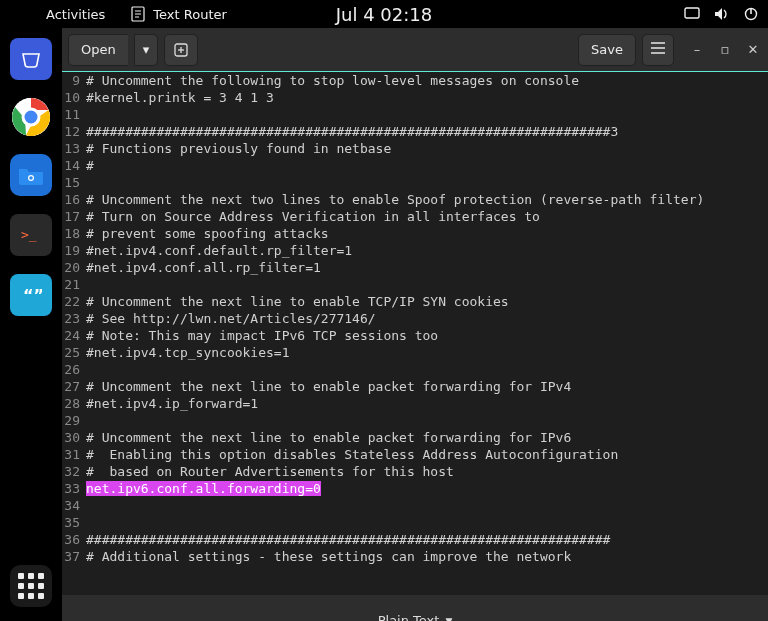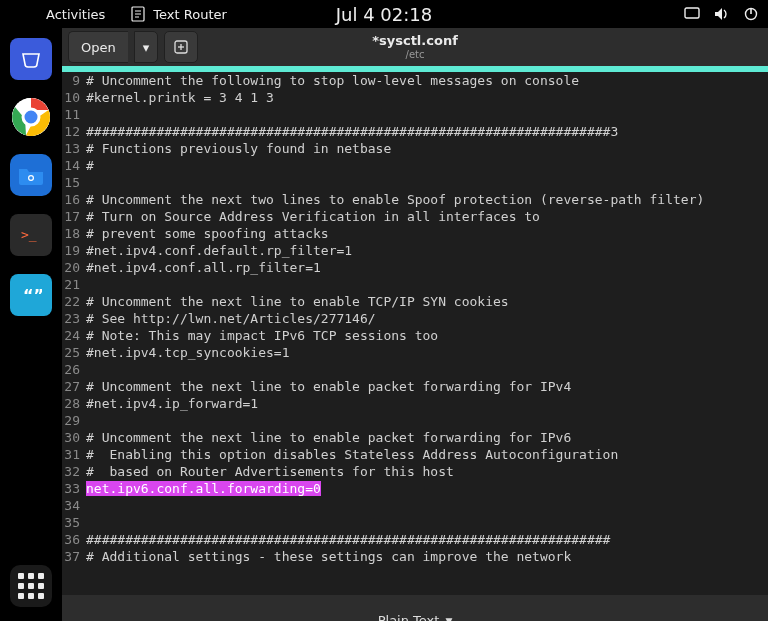--- a/index.html
+++ b/index.html
@@ -17,21 +17,21 @@
   .dock .app.shop { background:#3b5bdb; }
   .dock .app.files { background:#1e6fd6; border-radius:10px; }
   .dock .app.term { background:#2a2a2a; }
   .dock .app.quote { background:#1fa7d8; border-radius:8px; }
   .dock .chrome-outer { width:38px; height:38px; border-radius:50%; background:#fff; position:relative; display:flex; align-items:center; justify-content:center; }
   .show-apps { margin-top:auto; margin-bottom:14px; width:42px; height:42px; border-radius:10px; background:#1a1a1a; display:grid; grid-template-columns:repeat(3,6px); grid-template-rows:repeat(3,6px); gap:4px; align-content:center; justify-content:center; }
   .show-apps span { width:6px; height:6px; background:#eee; border-radius:1px; }
   .tooltip { position:absolute; left:78px; bottom:22px; background:#d9d9d9; color:#222; font-size:13px; padding:5px 10px; border-radius:3px; }
   
   .editor { position:absolute; left:62px; top:28px; right:0; bottom:0; background:#1e1e1e; display:flex; flex-direction:column; }
-  .headerbar { height:44px; background:#2d2d2d; border-bottom:6px solid #5eead4; display:flex; align-items:center; padding:0 6px; gap:6px; position:relative; }
+  .headerbar { height:44px; background:#2d2d2d; border-bottom:1px solid #5eead4; display:flex; align-items:center; padding:0 6px; gap:6px; position:relative; }
   .btn { background:#3a3a3a; border:1px solid #202020; color:#eaeaea; font-size:13px; height:32px; border-radius:5px; display:flex; align-items:center; padding:0 12px; cursor:pointer; }
   .btn.joined-l { border-top-right-radius:0; border-bottom-right-radius:0; border-right:none; }
   .btn.joined-r { border-top-left-radius:0; border-bottom-left-radius:0; padding:0 8px; }
   .btn.iconbtn { padding:0 8px; }
   .title-block { position:absolute; left:50%; transform:translateX(-50%); text-align:center; line-height:1.1; }
   .title-block .title { font-size:13px; font-weight:bold; color:#eaeaea; }
   .title-block .sub { font-size:10px; color:#9a9a9a; }
   .header-right { margin-left:auto; display:flex; align-items:center; gap:6px; }
   .win-controls { display:flex; gap:10px; margin-left:8px; }
   .win-controls div { width:18px; height:18px; display:flex; align-items:center; justify-content:center; color:#ccc; font-size:13px; cursor:pointer; }
@@ -139,23 +139,36 @@
     <div class="btn joined-r">
       <span>▾</span>
     </div>
     <div class="btn iconbtn">
       <svg width="16" height="16">
           <rect x="2" y="2" width="12" height="12" rx="2" fill="none" stroke="#ddd" stroke-width="1.3"></rect>
           <line x1="8" y1="5" x2="8" y2="11" stroke="#ddd" stroke-width="1.3"></line>
           <line x1="5" y1="8" x2="11" y2="8" stroke="#ddd" stroke-width="1.3"></line>
         </svg>
     </div>
-    <div class="title-block">
-      <div class="title">*sysctl.conf</div>
-      <div class="sub">/etc</div>
+    <div class="header-right">
+      <div class="btn">Save</div>
+      <div class="btn iconbtn">
+        <span>
+          <svg width="14" height="12">
+              <line x1="0" y1="1" x2="14" y2="1" stroke="#ddd" stroke-width="1.6"></line>
+              <line x1="0" y1="6" x2="14" y2="6" stroke="#ddd" stroke-width="1.6"></line>
+              <line x1="0" y1="11" x2="14" y2="11" stroke="#ddd" stroke-width="1.6"></line>
+            </svg>
+        </span>
+      </div>
+      <div class="win-controls">
+        <div>–</div>
+        <div>▫</div>
+        <div>✕</div>
+      </div>
     </div>
   </div>
 
   <div class="textview" id="textview"><div class="line"><span class="gutter">9</span><span class="code"># Uncomment the following to stop low-level messages on console</span></div><div class="line"><span class="gutter">10</span><span class="code">#kernel.printk = 3 4 1 3</span></div><div class="line"><span class="gutter">11</span><span class="code"></span></div><div class="line"><span class="gutter">12</span><span class="code">###################################################################3</span></div><div class="line"><span class="gutter">13</span><span class="code"># Functions previously found in netbase</span></div><div class="line"><span class="gutter">14</span><span class="code">#</span></div><div class="line"><span class="gutter">15</span><span class="code"></span></div><div class="line"><span class="gutter">16</span><span class="code"># Uncomment the next two lines to enable Spoof protection (reverse-path filter)</span></div><div class="line"><span class="gutter">17</span><span class="code"># Turn on Source Address Verification in all interfaces to</span></div><div class="line"><span class="gutter">18</span><span class="code"># prevent some spoofing attacks</span></div><div class="line"><span class="gutter">19</span><span class="code">#net.ipv4.conf.default.rp_filter=1</span></div><div class="line"><span class="gutter">20</span><span class="code">#net.ipv4.conf.all.rp_filter=1</span></div><div class="line"><span class="gutter">21</span><span class="code"></span></div><div class="line"><span class="gutter">22</span><span class="code"># Uncomment the next line to enable TCP/IP SYN cookies</span></div><div class="line"><span class="gutter">23</span><span class="code"># See http://lwn.net/Articles/277146/</span></div><div class="line"><span class="gutter">24</span><span class="code"># Note: This may impact IPv6 TCP sessions too</span></div><div class="line"><span class="gutter">25</span><span class="code">#net.ipv4.tcp_syncookies=1</span></div><div class="line"><span class="gutter">26</span><span class="code"></span></div><div class="line"><span class="gutter">27</span><span class="code"># Uncomment the next line to enable packet forwarding for IPv4</span></div><div class="line"><span class="gutter">28</span><span class="code">#net.ipv4.ip_forward=1</span></div><div class="line"><span class="gutter">29</span><span class="code"></span></div><div class="line"><span class="gutter">30</span><span class="code"># Uncomment the next line to enable packet forwarding for IPv6</span></div><div class="line"><span class="gutter">31</span><span class="code">#  Enabling this option disables Stateless Address Autoconfiguration</span></div><div class="line"><span class="gutter">32</span><span class="code">#  based on Router Advertisements for this host</span></div><div class="line"><span class="gutter">33</span><span class="code"><span class="sel">net.ipv6.conf.all.forwarding=0</span></span></div><div class="line"><span class="gutter">34</span><span class="code"></span></div><div class="line"><span class="gutter">35</span><span class="code"></span></div><div class="line"><span class="gutter">36</span><span class="code">###################################################################</span></div><div class="line"><span class="gutter">37</span><span class="code"># Additional settings - these settings can improve the network</span></div></div>
 
   <div class="status">
     <div class="spacer"></div>
     <div class="group">
       <span>Plain Text</span>
         <span class="caret-down">▼</span>

